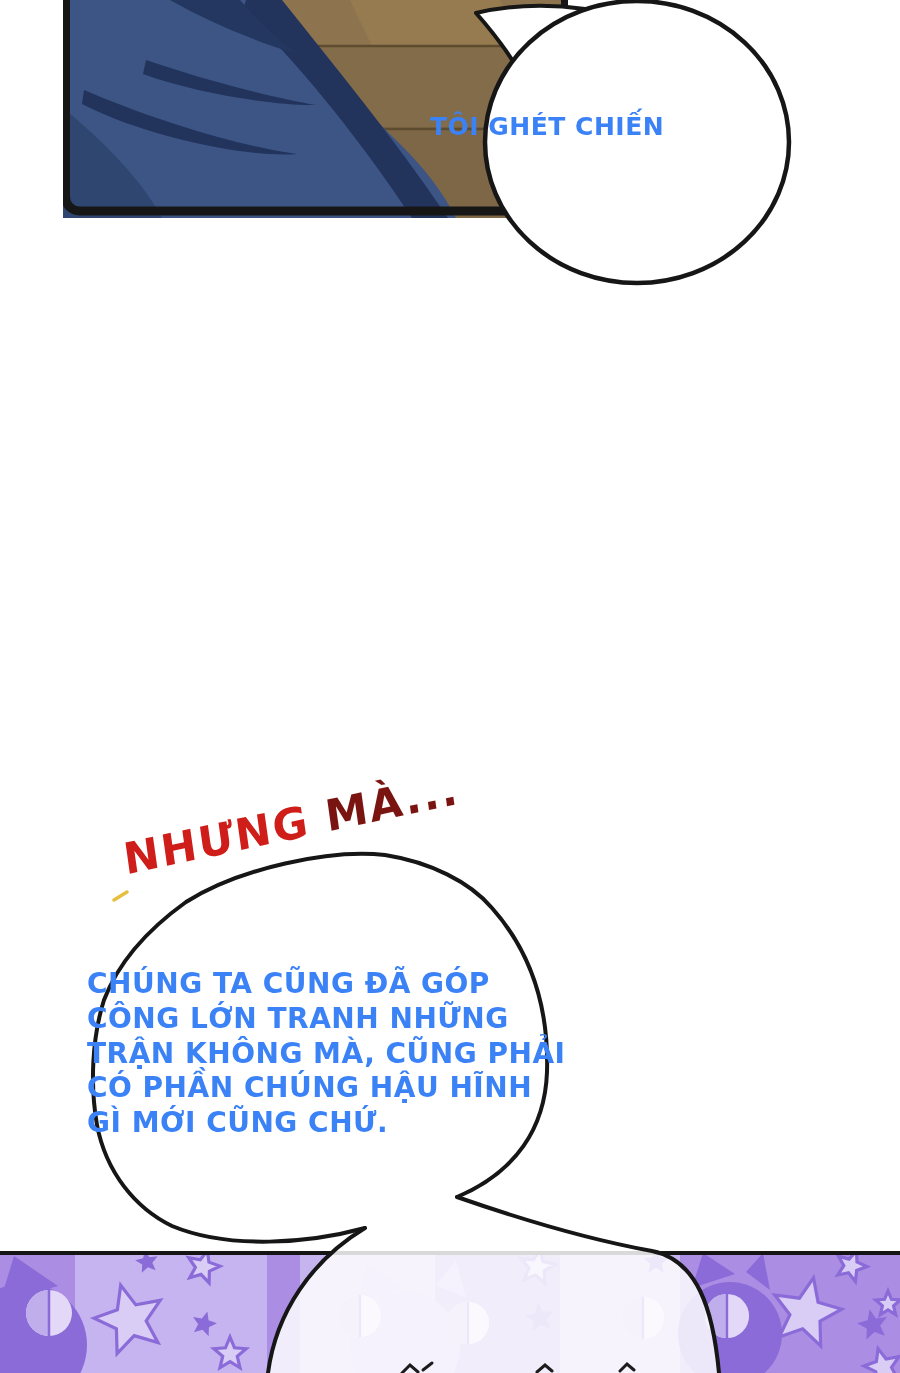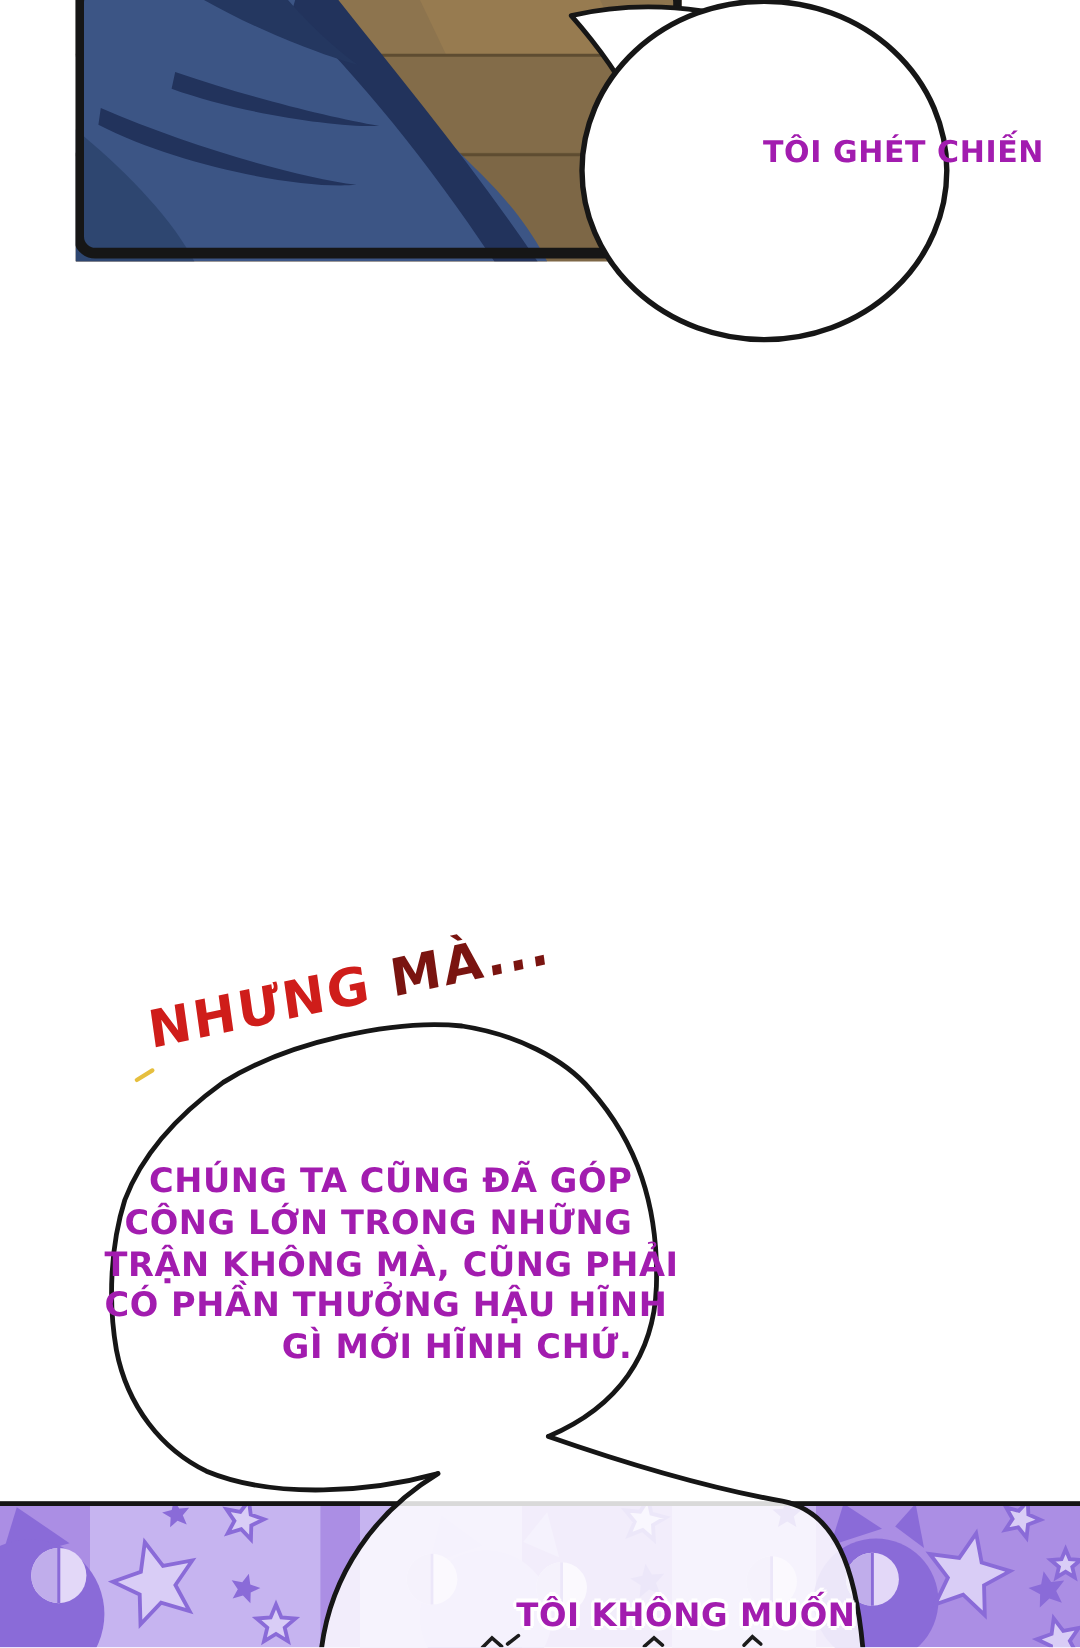--- a/index.html
+++ b/index.html
@@ -1,20 +1,20 @@
 <!DOCTYPE html>
 <html><head>
 <meta charset="utf-8">
 <style>
   html,body{margin:0;padding:0;background:#ffffff;}
   #page{position:relative;width:900px;height:1373px;background:#ffffff;overflow:hidden;
         font-family:"DejaVu Sans",sans-serif;}
   .abs{position:absolute;}
-  .txt{font-family:"DejaVu Sans",sans-serif;font-weight:700;color:#a21caf;
-       text-align:right;white-space:nowrap;letter-spacing:.5px;}
+  .txt{font-family:"DejaVu Sans",sans-serif;font-weight:700;color:#3b82f6;
+       text-align:left;white-space:nowrap;letter-spacing:.5px;}
   #bubble1-text{left:430px;top:109px;width:440px;font-size:25px;line-height:36px;}
   #bubble2-text{left:87px;top:967px;width:440px;font-size:28px;line-height:34.8px;}
   #bubble3-text{left:273px;top:1332px;width:440px;font-size:27px;line-height:30px;
        text-shadow:0 0 3px #fff,2px 2px 0 #fff,-2px 2px 0 #fff,2px -2px 0 #fff,
        -2px -2px 0 #fff,0 3px 0 #fff,0 -3px 0 #fff,3px 0 0 #fff,-3px 0 0 #fff;}
   #sfx{left:128px;top:826px;width:320px;height:84px;
        transform:rotate(-12deg) skewX(-4deg);transform-origin:40px 60px;
        font-size:43px;font-weight:700;letter-spacing:2px;white-space:nowrap;
        text-shadow:0 0 4px #fff,3px 3px 0 #fff,-3px 3px 0 #fff,3px -3px 0 #fff,
        -3px -3px 0 #fff,0 4px 0 #fff,0 -4px 0 #fff,4px 0 0 #fff,-4px 0 0 #fff;}
@@ -129,23 +129,20 @@
   <div id="bubble1-text" class="abs txt">
     <div>TÔI GHÉT CHIẾN</div>
   </div>
 
   <div id="sfx" class="abs">
     <span class="w1">NHƯNG</span><span class="w2"> MÀ...</span>
   </div>
 
   <div id="bubble2-text" class="abs txt">
     <div>CHÚNG TA CŨNG ĐÃ GÓP</div>
-    <div>CÔNG LỚN TRONG NHỮNG</div>
+    <div>CÔNG LỚN TRANH NHỮNG</div>
     <div>TRẬN KHÔNG MÀ, CŨNG PHẢI</div>
-    <div>CÓ PHẦN THƯỞNG HẬU HĨNH</div>
-    <div>GÌ MỚI HĨNH CHỨ.</div>
+    <div>CÓ PHẦN CHÚNG HẬU HĨNH</div>
+    <div>GÌ MỚI CŨNG CHỨ.</div>
   </div>
 
-  <div id="bubble3-text" class="abs txt">
-    <div>TÔI KHÔNG MUỐN</div>
-  </div>
 
 </div>
 
 </body></html>

